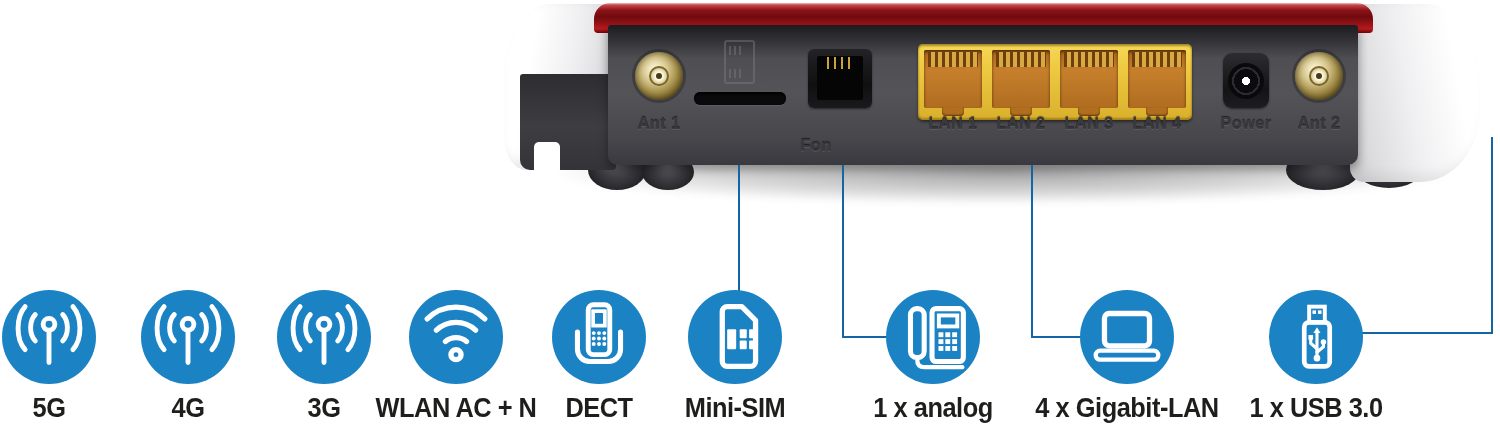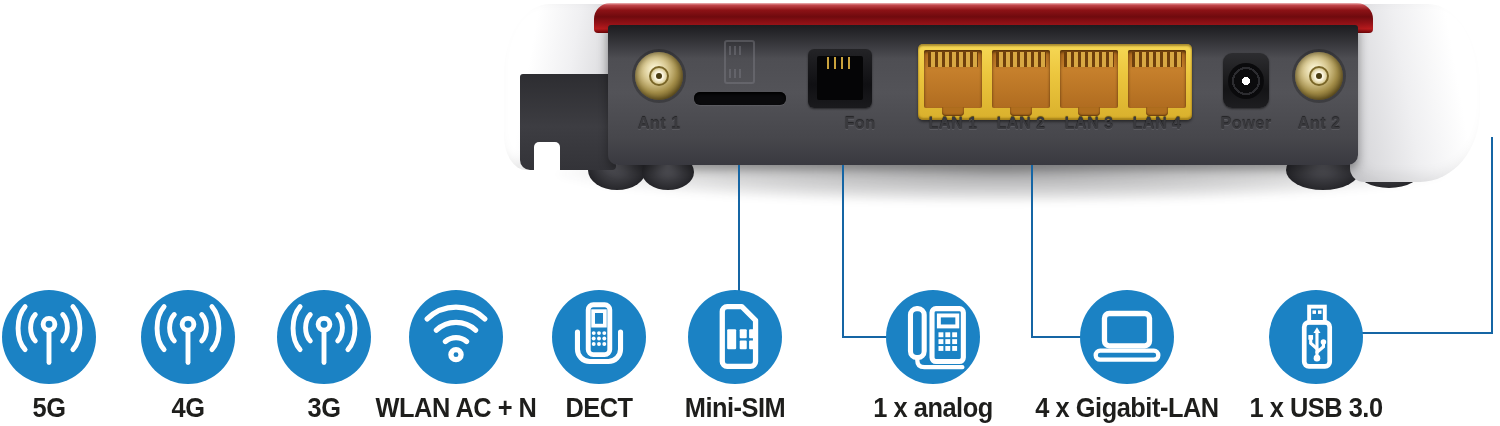--- a/index.html
+++ b/index.html
@@ -116,21 +116,21 @@
   <div class="abs sim-engrave">
     <div class="hatch" style="top:4px;"></div>
     <div class="hatch" style="bottom:4px;"></div>
   </div>
   <div class="abs sim-slot"></div>
 
   <div class="abs fon-port">
     <div class="cavity"></div>
     <div class="pins"></div>
   </div>
-  <span class="engraved" style="left:860px;">Fon</span>
+  <span class="engraved" style="left:816px;margin-top:22px;">Fon</span>
 
   <div class="abs lan-block">
     <div class="lan-cavity lc1">
         <div class="pins"></div>
       </div>
     <div class="lan-cavity lc2">
         <div class="pins"></div>
       </div>
     <div class="lan-cavity lc3">
         <div class="pins"></div>

